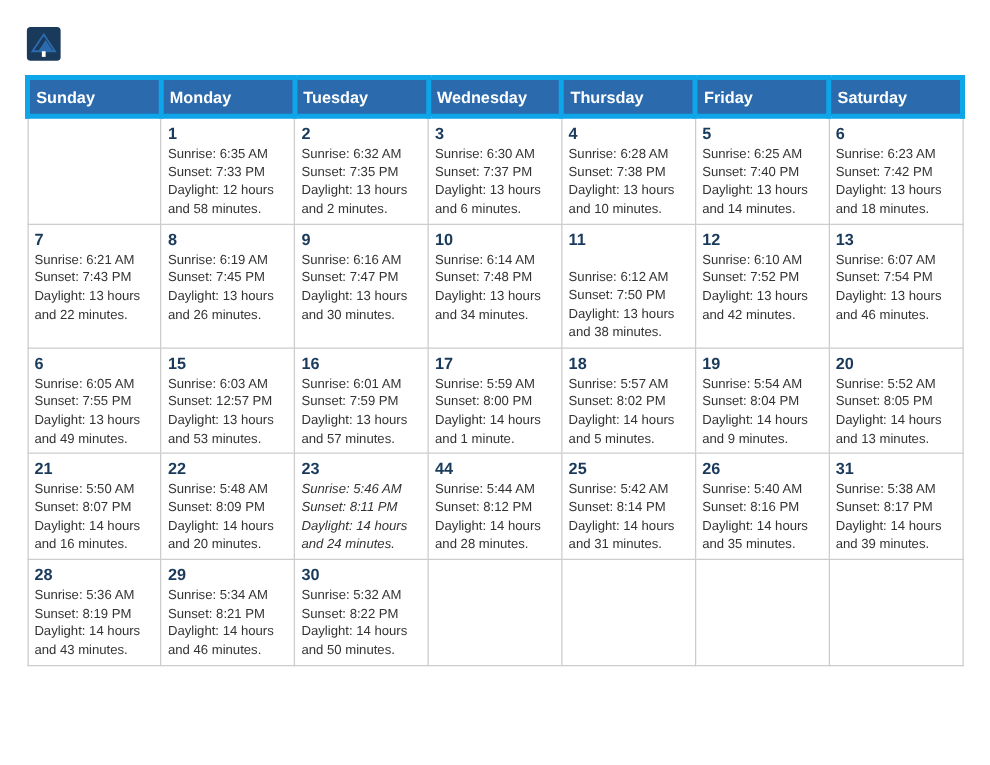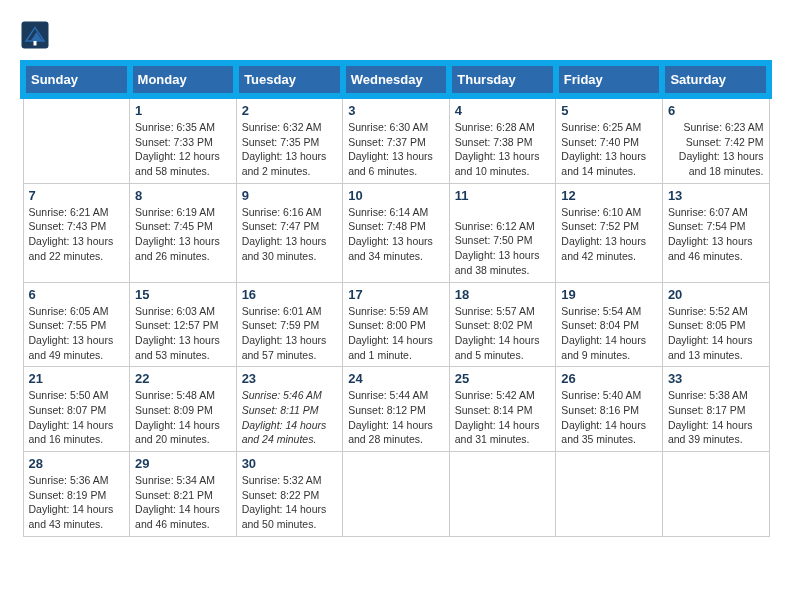--- a/index.html
+++ b/index.html
@@ -50,21 +50,21 @@
       border-collapse: collapse;
       font-size: 11px;
     }
     .calendar th {
       background: #2a6aad;
       color: #fff;
       padding: 6px 5px;
       text-align: left;
       font-size: 13px;
       font-weight: bold;
-      border: 6px solid #0ea5e9;
+      border: 4px solid #0ea5e9;
     }
     .calendar td {
       border: 1px solid #ccc;
       vertical-align: top;
       padding: 4px 5px;
       width: calc(100% / 7);
       min-height: 80px;
       background: #fff;
     }
     .day-number {
@@ -151,21 +151,21 @@
         </td>
         <td>
           <div class="day-number">5</div>
           <div class="day-info" style="white-space: pre-line;">Sunrise: 6:25 AM
 Sunset: 7:40 PM
 Daylight: 13 hours
 and 14 minutes.</div>
         </td>
         <td>
           <div class="day-number">6</div>
-          <div class="day-info" style="white-space: pre-line; text-align: right;">Sunrise: 6:23 AM
+          <div class="day-info" style="white-space: pre-line;">Sunrise: 6:23 AM
 Sunset: 7:42 PM
 Daylight: 13 hours
 and 18 minutes.</div>
         </td>
       </tr>
       <tr>
         <td>
           <div class="day-number">7</div>
           <div class="day-info" style="white-space: pre-line;">Sunrise: 6:21 AM
 Sunset: 7:43 PM
@@ -282,42 +282,42 @@
 and 20 minutes.</div>
         </td>
         <td>
           <div class="day-number">23</div>
           <div class="day-info" style="white-space: pre-line; font-style: italic;">Sunrise: 5:46 AM
 Sunset: 8:11 PM
 Daylight: 14 hours
 and 24 minutes.</div>
         </td>
         <td>
-          <div class="day-number">24</div>
+          <div class="day-number">44</div>
           <div class="day-info" style="white-space: pre-line;">Sunrise: 5:44 AM
 Sunset: 8:12 PM
 Daylight: 14 hours
 and 28 minutes.</div>
         </td>
         <td>
           <div class="day-number">25</div>
           <div class="day-info" style="white-space: pre-line;">Sunrise: 5:42 AM
 Sunset: 8:14 PM
 Daylight: 14 hours
 and 31 minutes.</div>
         </td>
         <td>
           <div class="day-number">26</div>
           <div class="day-info" style="white-space: pre-line;">Sunrise: 5:40 AM
 Sunset: 8:16 PM
 Daylight: 14 hours
 and 35 minutes.</div>
         </td>
         <td>
-          <div class="day-number">33</div>
+          <div class="day-number">31</div>
           <div class="day-info" style="white-space: pre-line;">Sunrise: 5:38 AM
 Sunset: 8:17 PM
 Daylight: 14 hours
 and 39 minutes.</div>
         </td>
       </tr>
       <tr>
         <td>
           <div class="day-number">28</div>
           <div class="day-info" style="white-space: pre-line;">Sunrise: 5:36 AM

